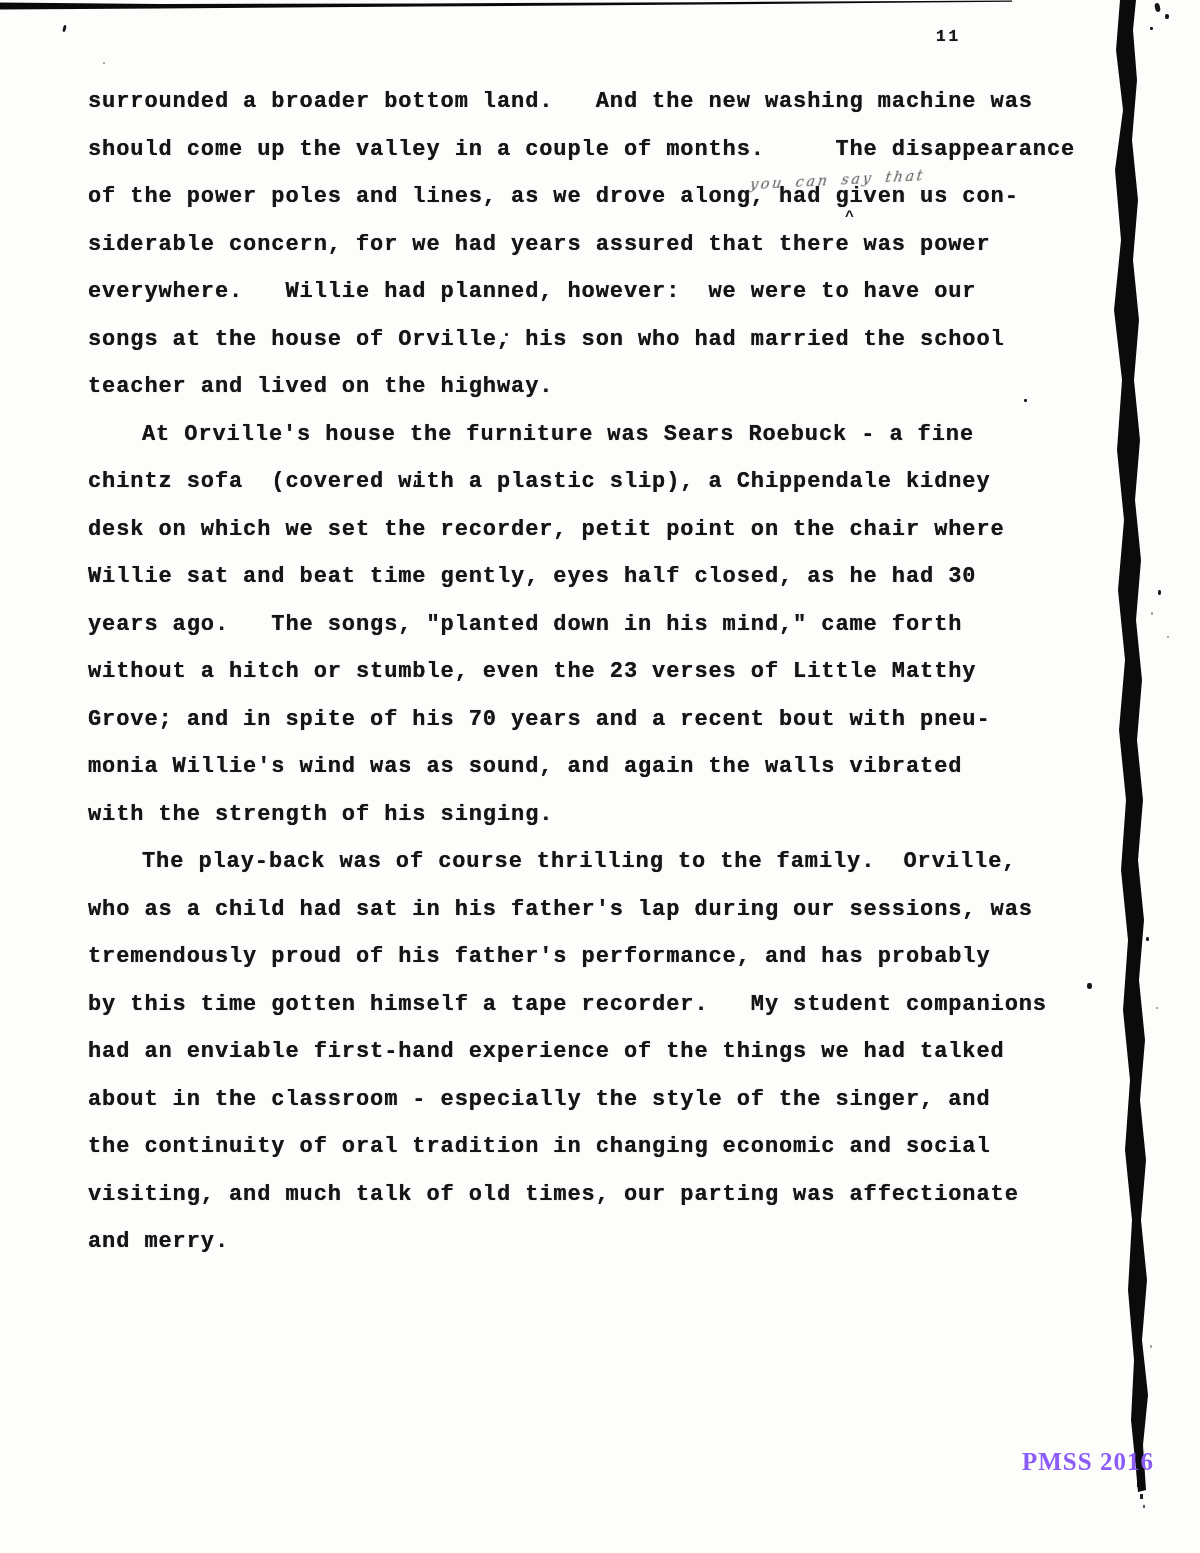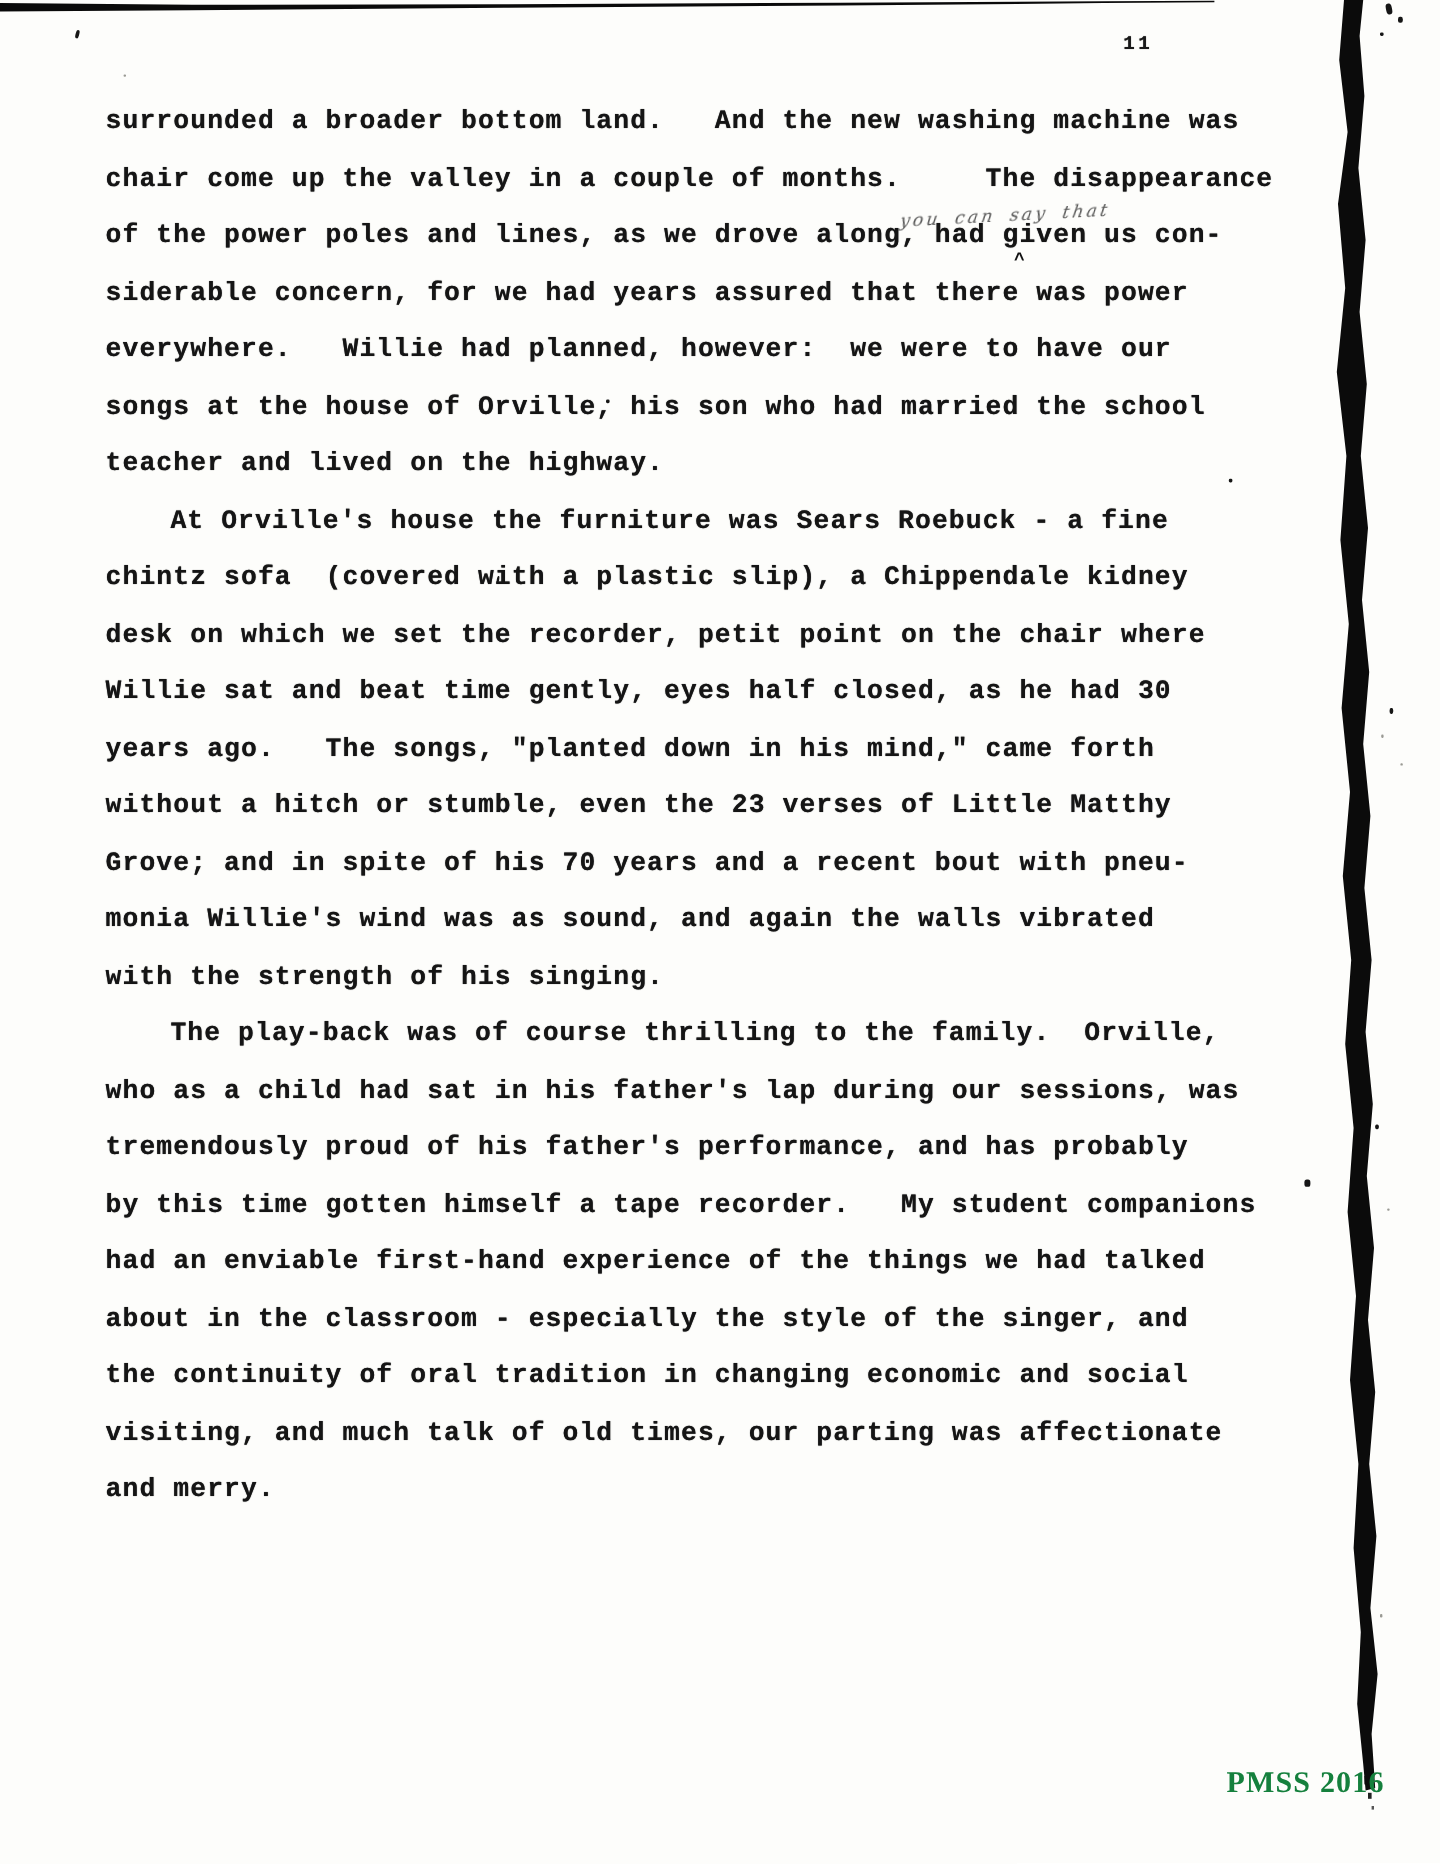--- a/index.html
+++ b/index.html
@@ -25,21 +25,21 @@
     color:#2e2e2e;letter-spacing:2.5px;word-spacing:5px;opacity:.8;
     transform:rotate(-3deg) skewX(-12deg);filter:blur(.35px);
   }
   .caret{
     position:absolute;left:845px;top:209px;font-size:15px;font-weight:700;
     color:#121212;
   }
   .watermark{
     position:absolute;left:1022px;top:1448px;
     font-family:"Liberation Serif",serif;font-size:25px;font-weight:700;
-    color:#15803d;letter-spacing:1px;margin-top:24px;
+    color:#8b5cf6;letter-spacing:1px;
   }
   .artifact{position:absolute;pointer-events:none;}
   .speck{position:absolute;background:#161616;border-radius:40%;}
   .speck.light{background:#9a9a94;}
 </style>
 </head>
 <body>
 
 <div class="page">
 
@@ -56,21 +56,21 @@
 
   <div class="watermark">PMSS 2016</div>
 
   <div class="pagenum">11</div>
 
   <div class="handwriting">you can say that</div>
   <div class="caret">^</div>
 
   <div class="textblock">
     <div class="line">surrounded a broader bottom land.   And the new washing machine was</div>
-    <div class="line">chair come up the valley in a couple of months.     The disappearance</div>
+    <div class="line">should come up the valley in a couple of months.     The disappearance</div>
     <div class="line">of the power poles and lines, as we drove along, had given us con-</div>
     <div class="line">siderable concern, for we had years assured that there was power</div>
     <div class="line">everywhere.   Willie had planned, however:  we were to have our</div>
     <div class="line">songs at the house of Orville, his son who had married the school</div>
     <div class="line">teacher and lived on the highway.</div>
     <div class="line indent">At Orville's house the furniture was Sears Roebuck - a fine</div>
     <div class="line">chintz sofa  (covered with a plastic slip), a Chippendale kidney</div>
     <div class="line">desk on which we set the recorder, petit point on the chair where</div>
     <div class="line">Willie sat and beat time gently, eyes half closed, as he had 30</div>
     <div class="line">years ago.   The songs, "planted down in his mind," came forth</div>

